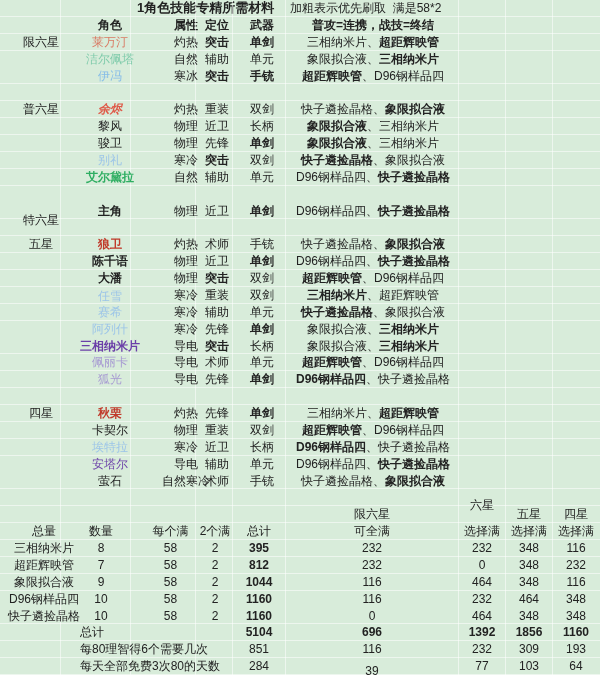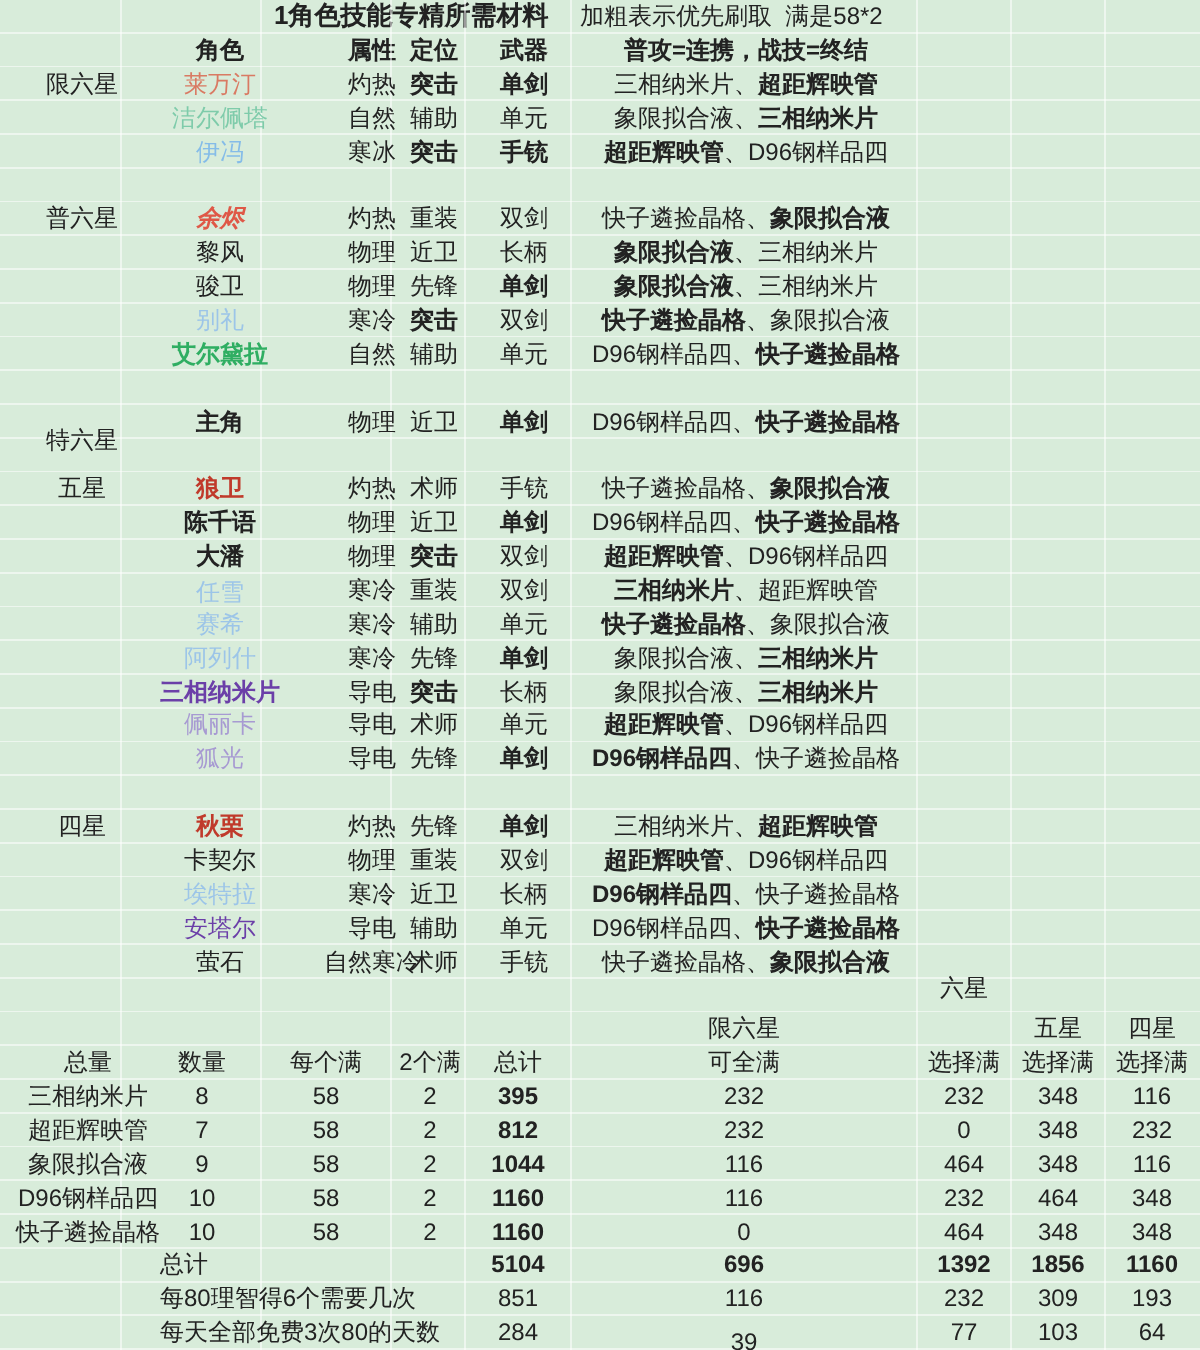--- a/index.html
+++ b/index.html
@@ -24,21 +24,21 @@
   .c-role{left:196px;width:42px;text-align:center;}
   .c-weap{left:238px;width:48px;text-align:center;}
   .c-mats{left:286px;width:174px;text-align:center;}
   
   .t-main{left:137px;top:0;font-size:13px;font-weight:700;}
   .t-note{left:290px;top:0;white-space:pre;}
   
   .s-label{left:0;width:88px;text-align:center;}
   .s-llabel{left:80px;text-align:left;}
   .s-qty{left:66px;width:70px;text-align:center;}
-  .s-per{left:130px;width:66px;text-align:center;}
+  .s-per{left:130px;width:81px;text-align:center;}
   .s-two{left:196px;width:38px;text-align:center;}
   .s-total{left:234px;width:50px;text-align:center;}
   .s-xlim{left:286px;width:172px;text-align:center;}
   .s-s6{left:458px;width:48px;text-align:center;}
   .s-s5{left:506px;width:46px;text-align:center;}
   .s-s4{left:552px;width:48px;text-align:center;}
 </style>
 </head>
 <body>
 
@@ -47,21 +47,21 @@
   <div class="cell t-main">1角色技能专精所需材料</div>
   <div class="cell t-note">加粗表示优先刷取  满是58*2</div>
 
   <div class="cell c-name b" style="top:16.875px">角色</div>
   <div class="cell c-attr b" style="top:16.875px">属性</div>
   <div class="cell c-role b" style="top:16.875px">定位</div>
   <div class="cell c-weap b" style="top:16.875px">武器</div>
   <div class="cell c-mats b" style="top:16.875px">普攻=连携，战技=终结</div>
 
   <div class="cell s-xlim" style="top:506.25px">限六星</div>
-  <div class="cell s-s6" style="top:486px">六星</div>
+  <div class="cell s-s6" style="top:497px">六星</div>
   <div class="cell s-s5" style="top:506.25px">五星</div>
   <div class="cell s-s4" style="top:506.25px">四星</div>
 
   <div class="cell s-label" style="top:523.125px">总量</div>
   <div class="cell s-qty" style="top:523.125px">数量</div>
   <div class="cell s-per" style="top:523.125px">每个满</div>
   <div class="cell s-two" style="top:523.125px">2个满</div>
   <div class="cell s-total" style="top:523.125px">总计</div>
   <div class="cell s-xlim" style="top:523.125px">可全满</div>
   <div class="cell s-s6" style="top:523.125px">选择满</div>

